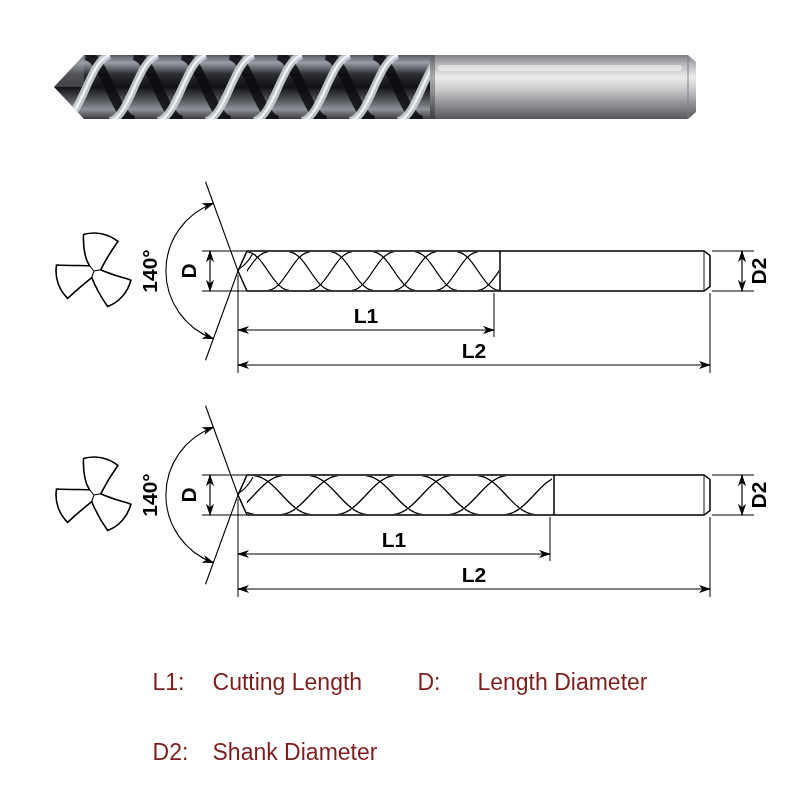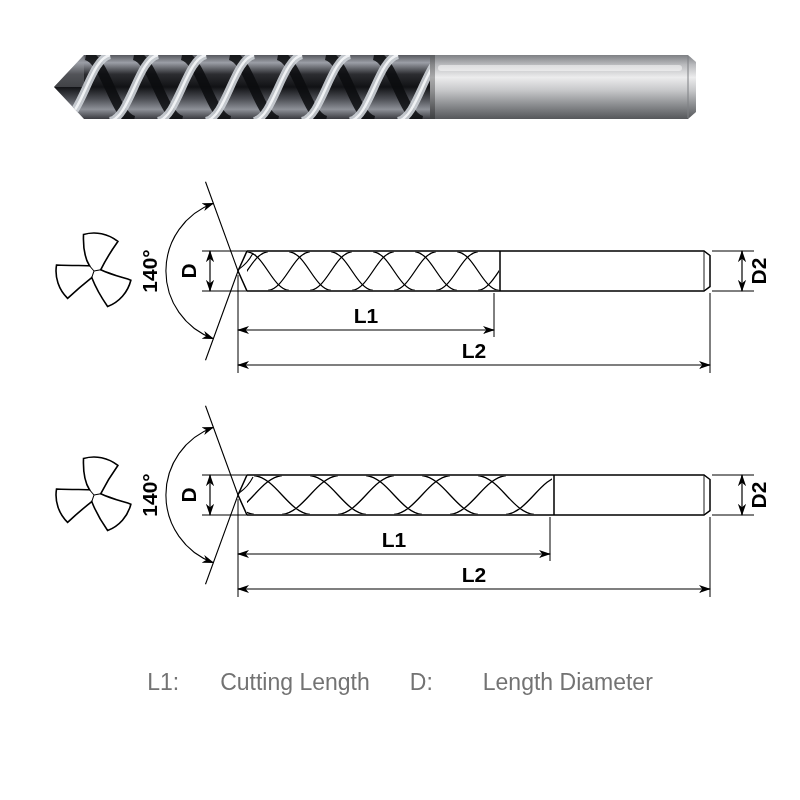--- a/index.html
+++ b/index.html
@@ -7,24 +7,24 @@
         font-family:"Liberation Sans",sans-serif;}
   .photo{position:absolute;top:25px;left:0;width:800px;height:130px;}
   .tech-wrap{position:absolute;left:10px;width:760px;height:220px;}
   .tech-wrap.d1{top:178px;}
   .tech-wrap.d2{top:402px;}
   svg{display:block;}
   .dim-label{font-family:"Liberation Sans",sans-serif;font-size:21px;font-weight:700;fill:#000;}
   .legend{position:absolute;top:668px;left:0;width:800px;}
   .legend-grid{display:grid;grid-template-columns:max-content max-content;
                column-gap:58px;row-gap:8px;justify-content:center;
-               font-size:23px;color:#737373;line-height:1.3;gap:40px;}
+               font-size:23px;color:#7f1d1d;line-height:1.3;gap:40px;}
   .legend-row{display:flex;}
   .legend-row .abbr{display:inline-block;min-width:50px;text-align:left;}
-  .legend-row .desc{display:inline-block;margin-left:23px;}
+  .legend-row .desc{display:inline-block;margin-left:10px;}
 </style>
 </head>
 <body>
 
 <div class="page">
 
   <div class="photo">
     <svg viewBox="0 0 800 130" width="800" height="130">
       <defs>
         <linearGradient id="gF" x1="0" y1="0" x2="0" y2="1">
@@ -187,16 +187,20 @@
   <div class="legend">
     <div class="legend-grid">
       <div class="legend-row">
         <span class="abbr">L1:</span>
         <span class="desc">Cutting Length</span>
       </div>
       <div class="legend-row">
         <span class="abbr">D:</span>
         <span class="desc">Length Diameter</span>
       </div>
+      <div class="legend-row">
+        <span class="abbr">D2:</span>
+        <span class="desc">Shank Diameter</span>
+      </div>
     </div>
   </div>
 
 </div>
 
 </body></html>

